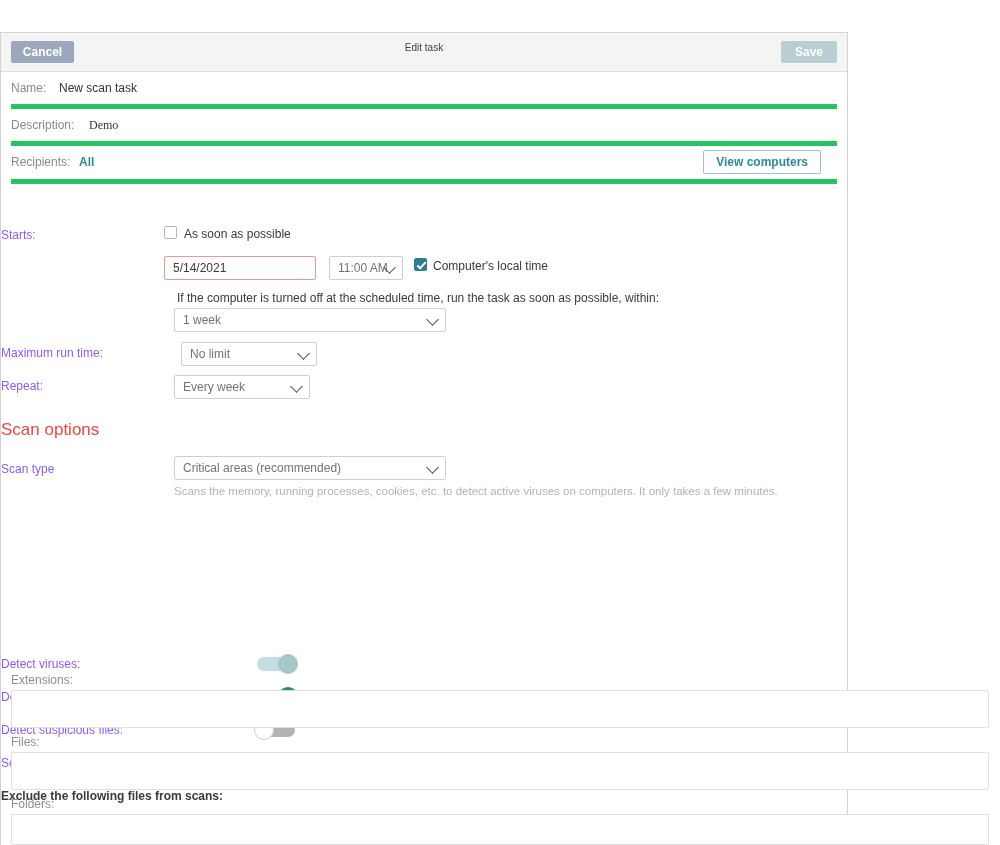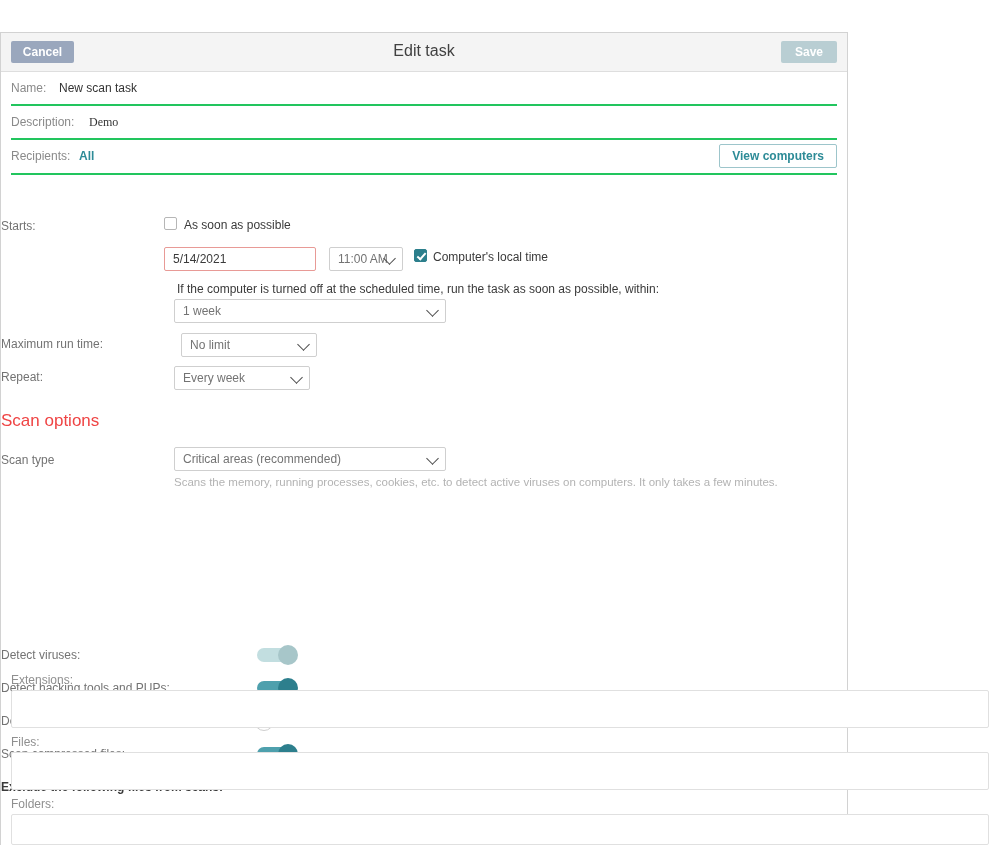--- a/index.html
+++ b/index.html
@@ -62,30 +62,30 @@
     border-radius: 2px;
     line-height: 22px;
     text-align: center;
     cursor: default;
     padding: 0;
   }
   .title-text {
     position: absolute;
     left: 0; right: 0; top: 9px;
     text-align: center;
-    font-size: 16px;
+    font-size: 10px;
     color: #414141;
   }
 
   
   .inforow {
     position: relative;
     height: 32px;
     margin: 0 10px;
-    border-bottom: 2px solid #22c55e;
+    border-bottom: 5px solid #22c55e;
   }
   .inforow .lbl {
     position: absolute;
     left: 0;
     top: 9px;
     font-size: 12px;
     color: #8a8a8a;
   }
   .inforow .val {
     position: absolute;
@@ -96,21 +96,21 @@
   .inforow .val.link {
     color: #2d8b97;
     font-weight: bold;
   }
   #row-name .val { left: 48px; }
   #row-desc .val { left: 78px; font-family: Liberation Serif, serif; }
   #row-recip .val { left: 68px; }
 
   .btn-viewcomp {
     position: absolute;
-    right: 0;
+    right: 16px;
     top: 4px;
     height: 24px;
     padding: 0 12px;
     line-height: 22px;
     background: #ffffff;
     border: 1px solid #9dc5cb;
     border-radius: 2px;
     color: #2d8b97;
     font-size: 12px;
     font-weight: bold;
@@ -119,21 +119,21 @@
   }
 
   
   .formarea {
     position: relative;
     padding: 0 10px;
   }
   .flabel {
     position: absolute;
     font-size: 12px;
-    color: #737373;
+    color: #8b5cf6;
   }
   .ftext {
     position: absolute;
     font-size: 12px;
     color: #3a3a3a;
   }
   .fhint {
     position: absolute;
     font-size: 11.5px;
     color: #b3b3b3;

